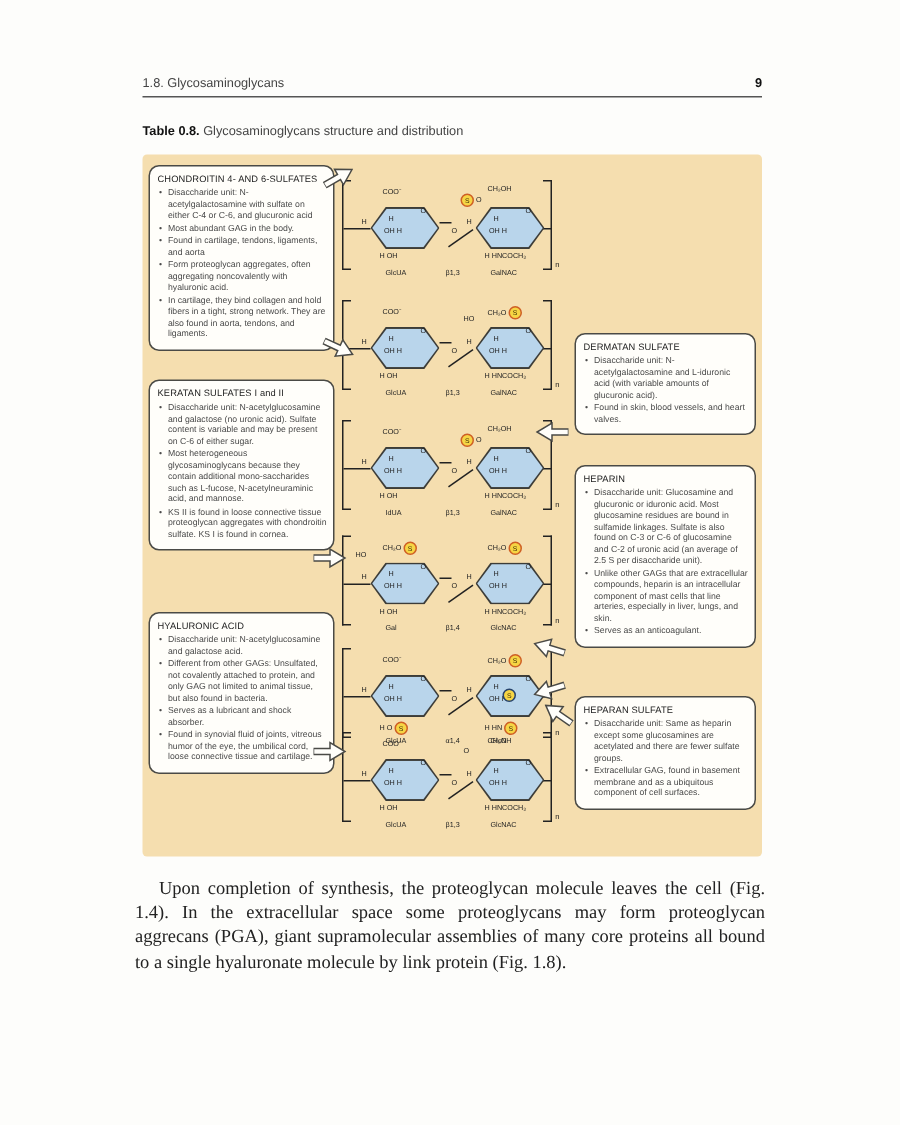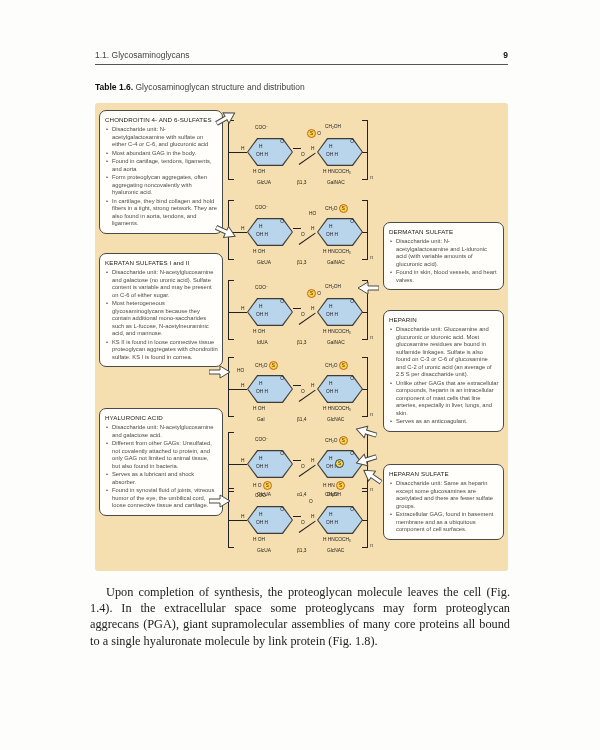--- a/index.html
+++ b/index.html
@@ -51,26 +51,26 @@
   
   .footer{position:absolute;left:90px;top:584px;width:420px;
           font-family:"Liberation Serif",serif;font-size:12.3px;line-height:1.32;
           color:#222;text-align:justify;text-indent:16px;}
 </style>
 </head>
 <body>
 
 <div class="page">
   <div class="hdr">
-    <span>1.1. Glycosaminoglycans</span>
+    <span>1.8. Glycosaminoglycans</span>
     <span class="pg">9</span>
   </div>
 
   <div class="caption">
-    <b>Table 1.6.</b><span> Glycosaminoglycan structure and distribution</span>
+    <b>Table 0.8.</b><span> Glycosaminoglycans structure and distribution</span>
   </div>
 
   <div class="panel" id="panel">
       <div class="box" style="left: 4px; top: 7px; width: 124px;">
         <div class="title">CHONDROITIN 4- AND 6-SULFATES</div>
         <ul>
           <li>Disaccharide unit: N-acetylgalactosamine with sulfate on either C-4 or C-6, and glucuronic acid</li>
           <li>Most abundant GAG in the body.</li>
           <li>Found in cartilage, tendons, ligaments, and aorta</li>
           <li>Form proteoglycan aggregates, often aggregating noncovalently with hyaluronic acid.</li>

